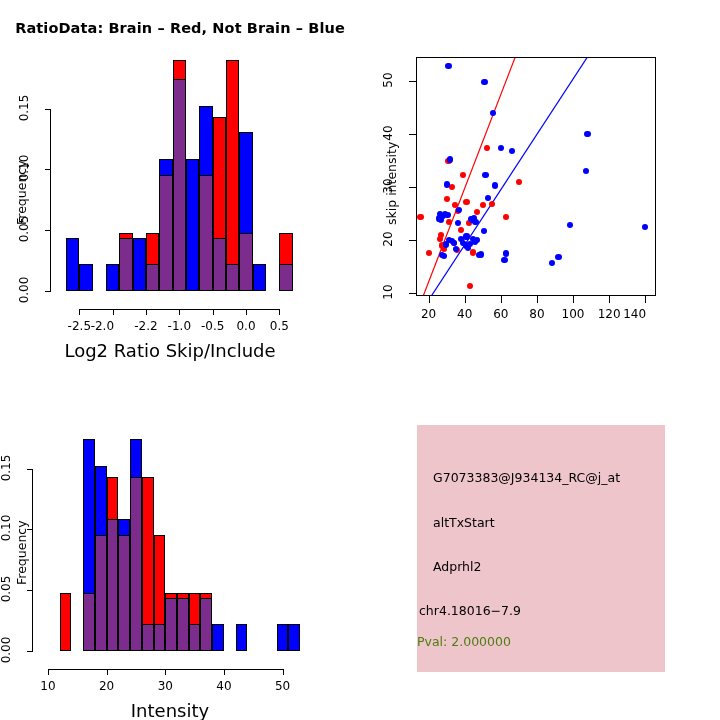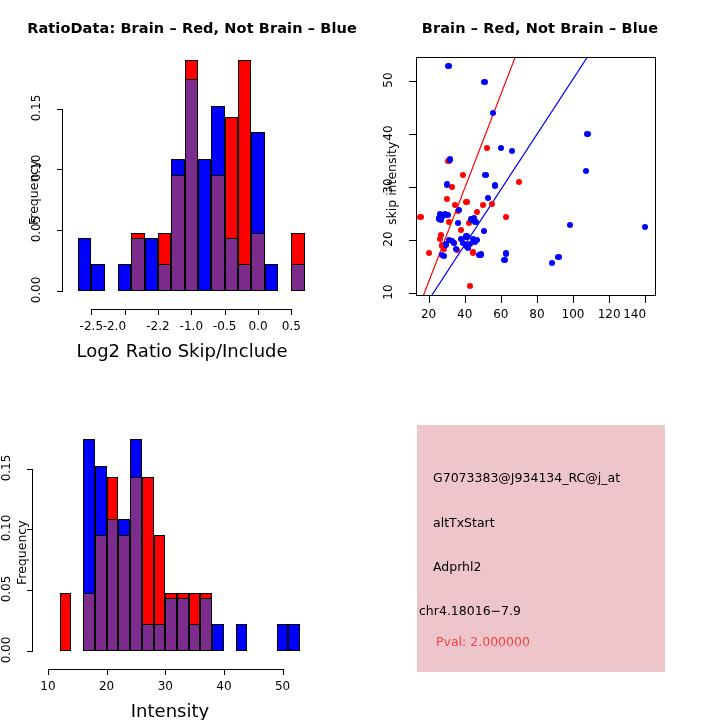--- a/index.html
+++ b/index.html
@@ -21,21 +21,21 @@
   .dot{position:absolute;border-radius:50%;}
   .infopanel{position:absolute;box-sizing:border-box;}
   .infoline{position:absolute;font-size:12.5px;white-space:nowrap;}
   svg{position:absolute;left:0;top:0;overflow:visible;}
 </style>
 </head>
 <body>
 
 <div id="root">
 
-  <div class="panel" style="left:12px;top:0;width:360px;height:360px;">
+  <div class="panel" style="left:0;top:0;width:360px;height:360px;">
     <div class="ttl" style="left:0;top:20px;width:360px;">RatioData: Brain – Red, Not Brain – Blue</div>
     <div class="ylab" style="left:14px;top:225px;">Frequency</div>
     <div class="axlab" style="left:40px;top:340px;width:260px;">Log2 Ratio Skip/Include</div>
     <div id="p1" style="position:absolute;left:0;top:0;width:360px;height:360px;">
         <div class="bar" style="left: 66px; top: 238.113px; width: 13.3333px; height: 52.8868px; background: rgb(0, 0, 255); z-index: 2;"></div>
         <div class="bar" style="left: 79.3333px; top: 264.496px; width: 13.3333px; height: 26.5042px; background: rgb(0, 0, 255); z-index: 2;"></div>
         <div class="bar" style="left: 106px; top: 264.496px; width: 13.3333px; height: 26.5042px; background: rgb(0, 0, 255); z-index: 2;"></div>
         <div class="bar" style="left: 119.333px; top: 238.113px; width: 13.3333px; height: 52.8868px; background: rgb(0, 0, 255); z-index: 2;"></div>
         <div class="bar" style="left: 119.333px; top: 232.885px; width: 13.3333px; height: 58.1147px; background: rgb(255, 0, 0); z-index: 3;"></div>
         <div class="bar" style="left: 119.333px; top: 238.113px; width: 13.3333px; height: 52.8868px; background: rgb(123, 44, 140); z-index: 4;"></div>
@@ -87,21 +87,20 @@
         <div class="tmark" style="left: 212.667px; top: 309px; width: 1px; height: 6px; z-index: 6;"></div>
         <div class="tick" style="left: 190.667px; top: 319px; width: 44px; text-align: center; z-index: 6;">-0.5</div>
         <div class="tmark" style="left: 246px; top: 309px; width: 1px; height: 6px; z-index: 6;"></div>
         <div class="tick" style="left: 224px; top: 319px; width: 44px; text-align: center; z-index: 6;">0.0</div>
         <div class="tmark" style="left: 279.333px; top: 309px; width: 1px; height: 6px; z-index: 6;"></div>
         <div class="tick" style="left: 257.333px; top: 319px; width: 44px; text-align: center; z-index: 6;">0.5</div>
       </div>
   </div>
 
   <div class="panel" style="left:360px;top:0;width:360px;height:360px;">
-    <div class="ttl" style="left:0;top:20px;width:360px;">Brain – Red, Not Brain – Blue</div>
     <div class="ylab" style="left:24px;top:225px;">skip intensity</div>
     <div id="p2" style="position:absolute;left:0;top:0;width:360px;height:360px;">
         <div class="plotbox" style="left: 56px; top: 57px; width: 240px; height: 239px; z-index: 1;"></div>
         <div style="position: absolute; left: 57px; top: 58px; width: 238px; height: 237px; overflow: hidden; z-index: 3;">
           <svg width="238" height="237" style="position: absolute; left: 0px; top: 0px;">
             <line x1="6.218045112781951" y1="238" x2="98.24812030075188" y2="-1" stroke="#FF0000" stroke-width="1.2"></line>
             <line x1="14.338345864661648" y1="238" x2="170.42857142857144" y2="-1" stroke="#0000FF" stroke-width="1.2"></line>
           </svg>
           <div class="dot" style="left: 0.411278px; top: 156.296px; width: 6.2px; height: 6.2px; background: rgb(255, 0, 0); z-index: 4;"></div>
           <div class="dot" style="left: 8.53158px; top: 191.88px; width: 6.2px; height: 6.2px; background: rgb(255, 0, 0); z-index: 4;"></div>
@@ -270,16 +269,16 @@
         <div class="tick" style="left: 260.545px; top: 679px; width: 44px; text-align: center; z-index: 6;">50</div>
       </div>
   </div>
 
   <div class="panel" style="left:360px;top:360px;width:360px;height:360px;">
     <div class="infopanel" id="infobox" style="left: 57px; top: 65px; width: 248px; height: 247px; background: rgb(239, 197, 204);"></div>
     <div class="infoline" style="left:73px;top:110px;">G7073383@J934134_RC@j_at</div>
     <div class="infoline" style="left:73px;top:155px;">altTxStart</div>
     <div class="infoline" style="left:73px;top:199px;">Adprhl2</div>
     <div class="infoline" style="left:59px;top:243px;">chr4.18016−7.9</div>
-    <div class="infoline" style="left:76px;top:274px;color:#ef4444;text-align:center;">Pval: 2.000000</div>
+    <div class="infoline" style="left:57px;top:274px;color:#4d7c0f;text-align:center;">Pval: 2.000000</div>
   </div>
 
 </div>
 
 </body></html>

